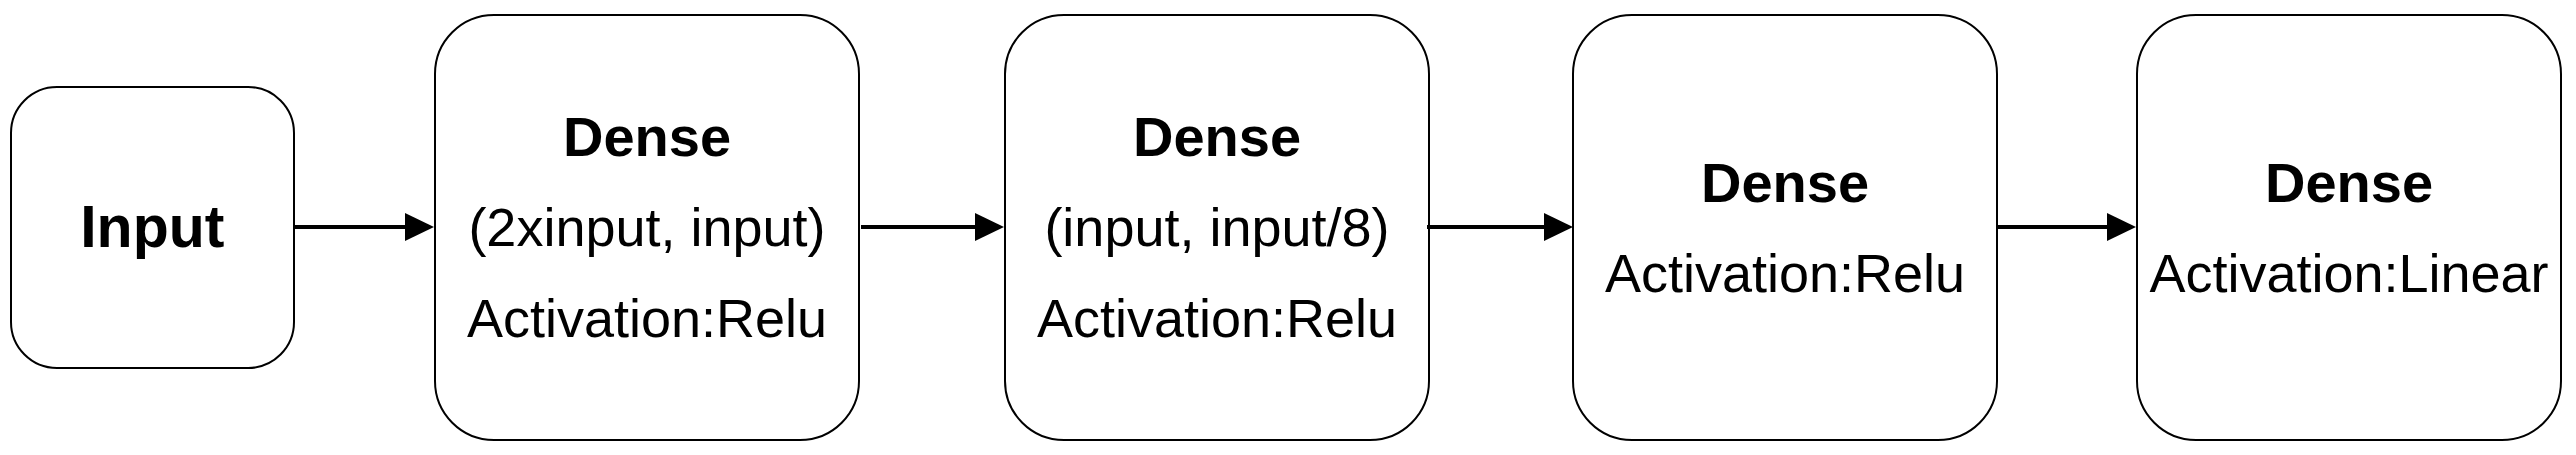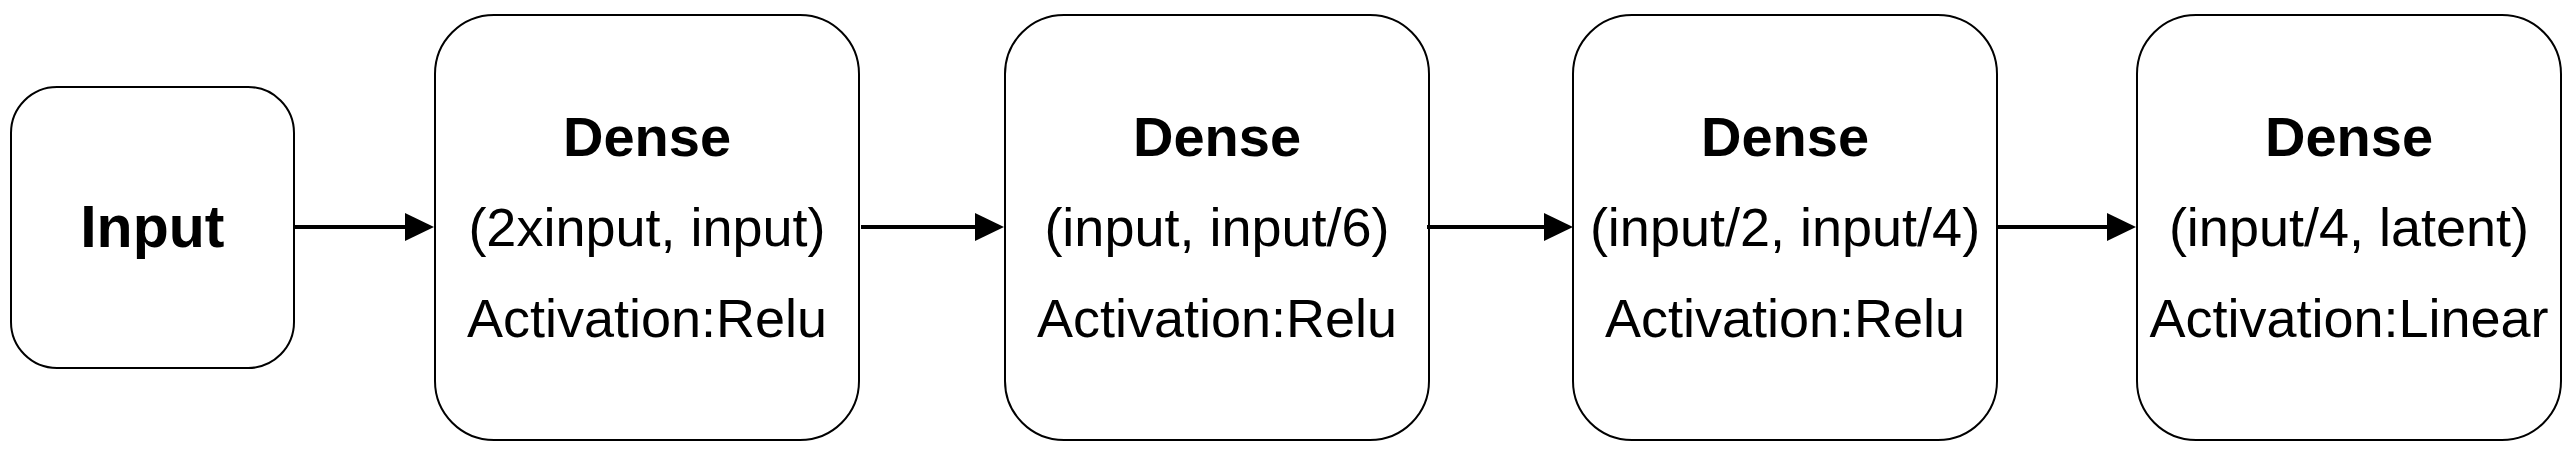--- a/index.html
+++ b/index.html
@@ -92,34 +92,32 @@
   <div class="node node-dense" data-name="node-dense-1">
     <div class="node-title" data-name="node-dense-1-title">Dense</div>
     <div class="node-line" data-name="node-dense-1-shape">(2xinput, input)</div>
     <div class="node-line" data-name="node-dense-1-activation">Activation:Relu</div>
   </div>
 
   <div class="arrow" data-name="arrow-2"></div>
 
   <div class="node node-dense" data-name="node-dense-2">
     <div class="node-title" data-name="node-dense-2-title">Dense</div>
-    <div class="node-line" data-name="node-dense-2-shape">(input, input/6)</div>
+    <div class="node-line" data-name="node-dense-2-shape">(input, input/8)</div>
     <div class="node-line" data-name="node-dense-2-activation">Activation:Relu</div>
   </div>
 
   <div class="arrow" data-name="arrow-3"></div>
 
   <div class="node node-dense" data-name="node-dense-3">
     <div class="node-title" data-name="node-dense-3-title">Dense</div>
-    <div class="node-line" data-name="node-dense-3-shape">(input/2, input/4)</div>
     <div class="node-line" data-name="node-dense-3-activation">Activation:Relu</div>
   </div>
 
   <div class="arrow" data-name="arrow-4"></div>
 
   <div class="node node-dense" data-name="node-dense-4">
     <div class="node-title" data-name="node-dense-4-title">Dense</div>
-    <div class="node-line" data-name="node-dense-4-shape">(input/4, latent)</div>
     <div class="node-line" data-name="node-dense-4-activation">Activation:Linear</div>
   </div>
 
 </div>
 
 
 </body></html>

